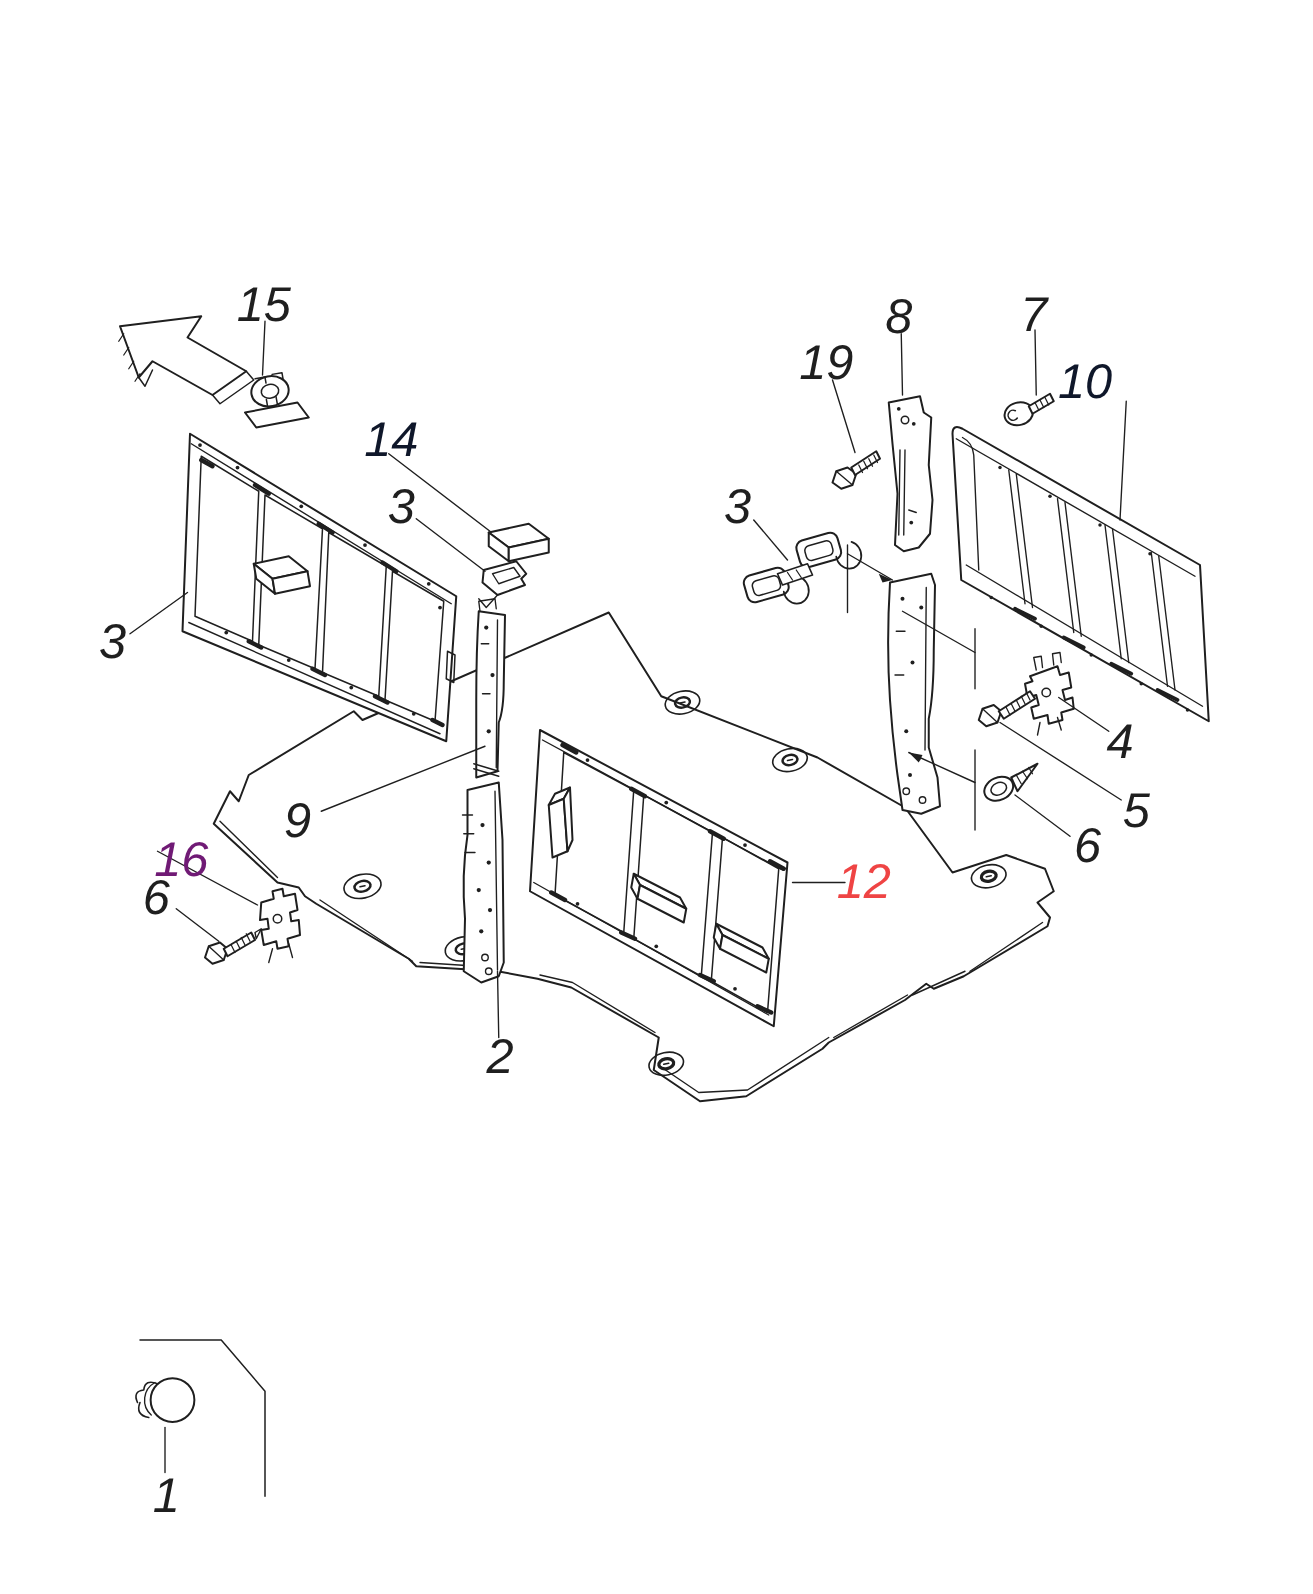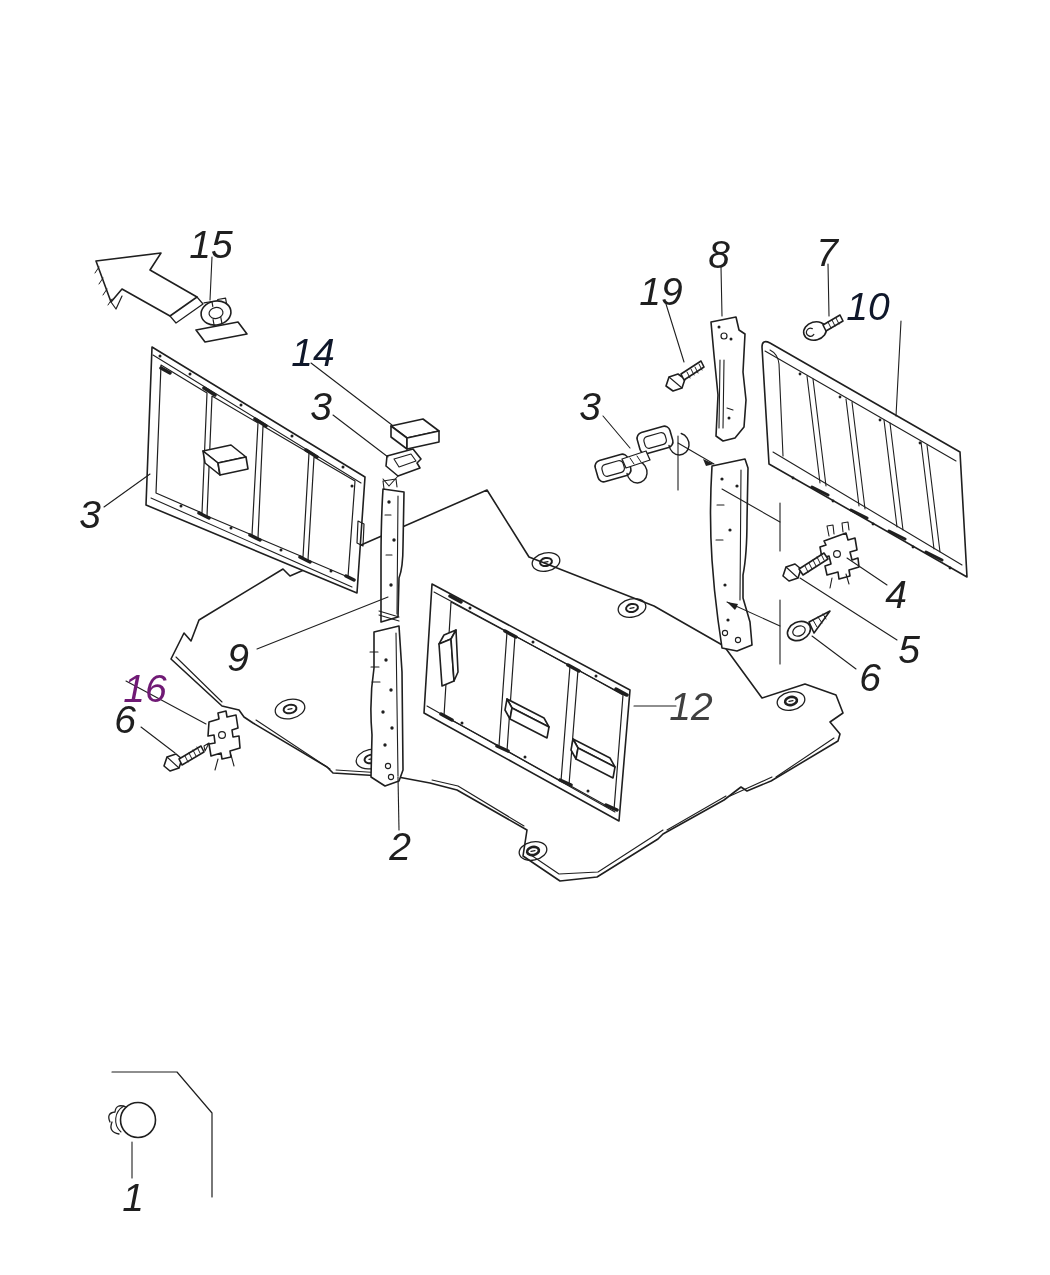--- a/index.html
+++ b/index.html
@@ -356,21 +356,21 @@
       <div class="callout" style="left: 400px; top: 846px; color: rgb(31, 31, 31);">2</div>
       <div class="callout" style="left: 590px; top: 406px; color: rgb(31, 31, 31);">3</div>
       <div class="callout" style="left: 896px; top: 594px; color: rgb(31, 31, 31);">4</div>
       <div class="callout" style="left: 909px; top: 649px; color: rgb(31, 31, 31);">5</div>
       <div class="callout" style="left: 870px; top: 677px; color: rgb(31, 31, 31);">6</div>
       <div class="callout" style="left: 827px; top: 252px; color: rgb(31, 31, 31);">7</div>
       <div class="callout" style="left: 719px; top: 254px; color: rgb(31, 31, 31);">8</div>
       <div class="callout" style="left: 238px; top: 657px; color: rgb(31, 31, 31);">9</div>
       <div class="callout" style="left: 868px; top: 306px; color: #0f172a;">10</div>
       <div class="callout" style="left: 90px; top: 514px; color: rgb(31, 31, 31);">3</div>
-      <div class="callout" style="left: 691px; top: 706px; color: #404040;">12</div>
+      <div class="callout" style="left: 691px; top: 706px; color: #ef4444;">12</div>
       <div class="callout" style="left: 321px; top: 406px; color: rgb(31, 31, 31);">3</div>
       <div class="callout" style="left: 313px; top: 352px; color: #0f172a;">14</div>
       <div class="callout" style="left: 211px; top: 244px; color: rgb(31, 31, 31);">15</div>
       <div class="callout" style="left: 109px; top: 688px; color: #701a75; margin-left: 36px;">16</div>
       <div class="callout" style="left: 125px; top: 719px; color: rgb(31, 31, 31);">6</div>
       <div class="callout" style="left: 661px; top: 291px; color: rgb(31, 31, 31);">19</div>
     </div>
 </div>
 
 </body></html>

